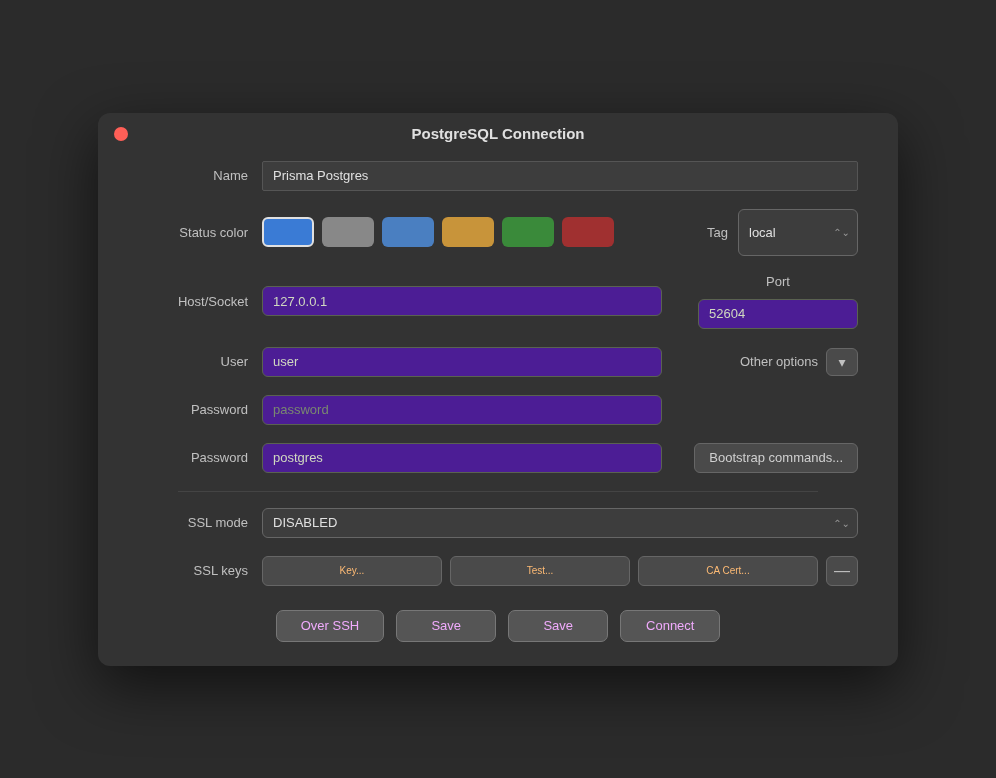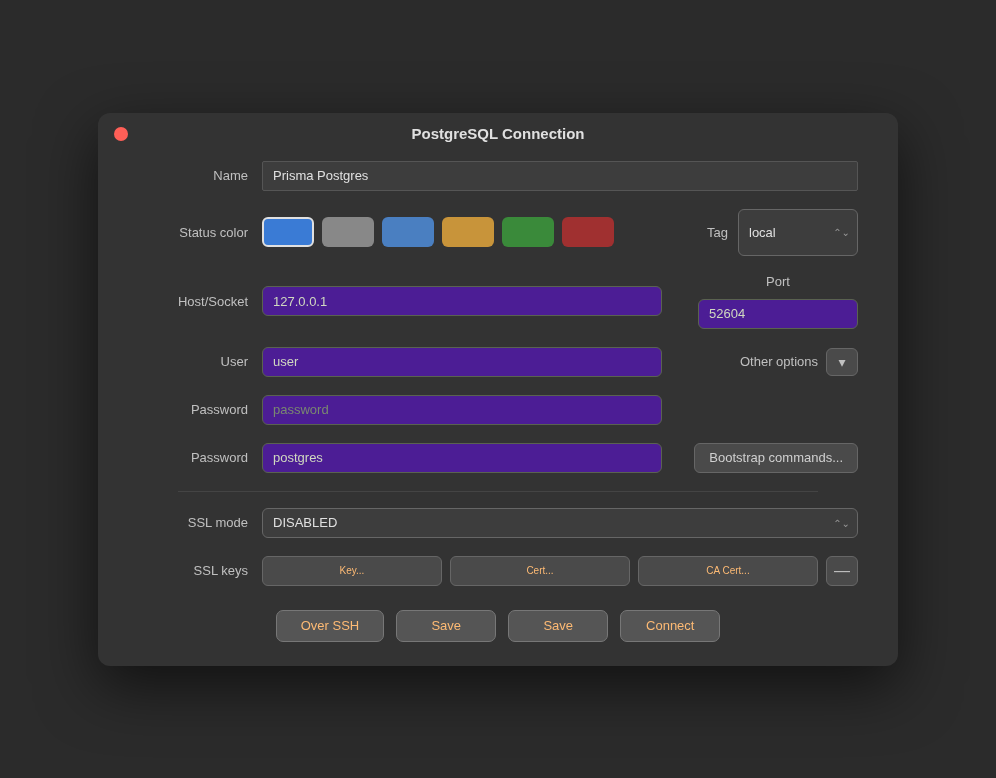--- a/index.html
+++ b/index.html
@@ -336,21 +336,21 @@
       justify-content: center;
       gap: 12px;
       margin-top: 24px;
       padding: 0 40px;
     }
 
     .action-btn {
       background: #555555;
       border: 1px solid #777;
       border-radius: 7px;
-      color: #fdba74;
+      color: #f0abfc;
       font-size: 13px;
       font-weight: 500;
       padding: 7px 24px;
       height: 32px;
       cursor: pointer;
       min-width: 100px;
     }
 
     .divider {
       height: 1px;
@@ -441,21 +441,21 @@
           <option>VERIFY-CA</option>
           <option>VERIFY-FULL</option>
         </select>
       </div>
     </div>
 
     <div class="form-row">
       <label class="form-label">SSL keys</label>
       <div class="ssl-keys-buttons">
         <button class="ssl-key-btn">Key...</button>
-        <button class="ssl-key-btn">Cert...</button>
+        <button class="ssl-key-btn">Test...</button>
         <button class="ssl-key-btn">CA Cert...</button>
         <button class="ssl-minus-btn">—</button>
       </div>
     </div>
 
   </div>
 
   <div class="action-buttons-row">
     <button class="action-btn">Over SSH</button>
     <button class="action-btn">Save</button>

